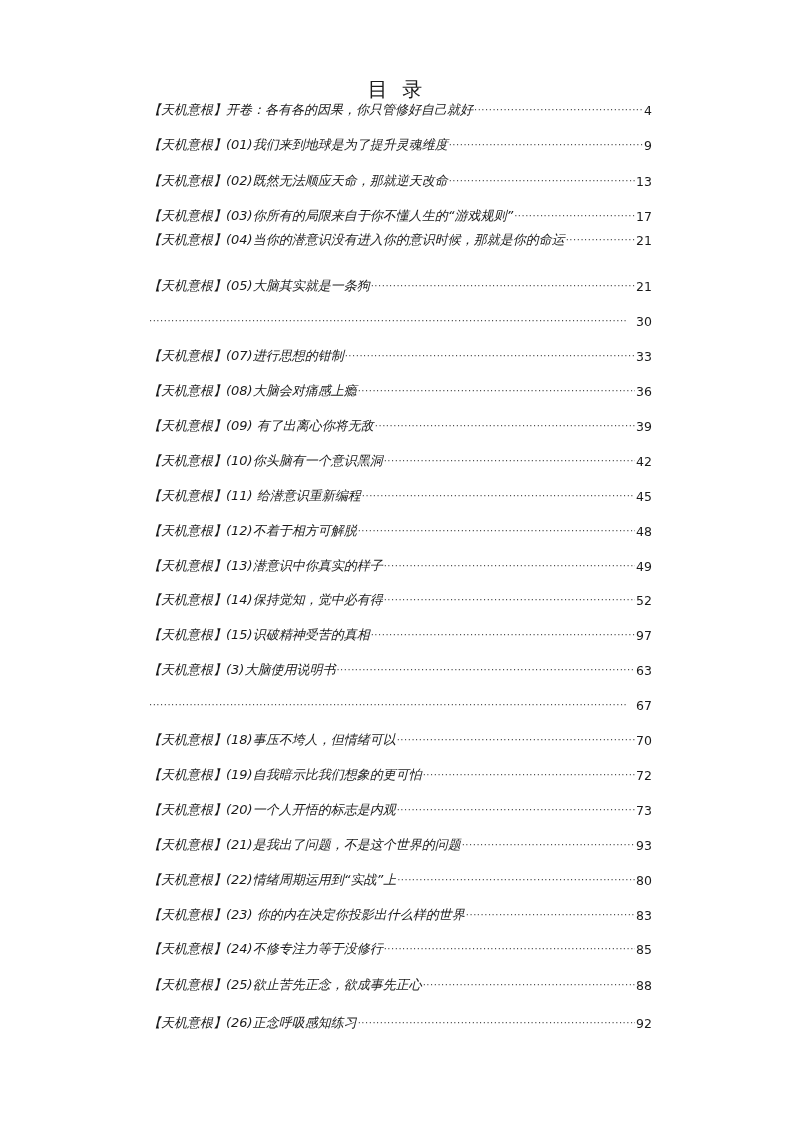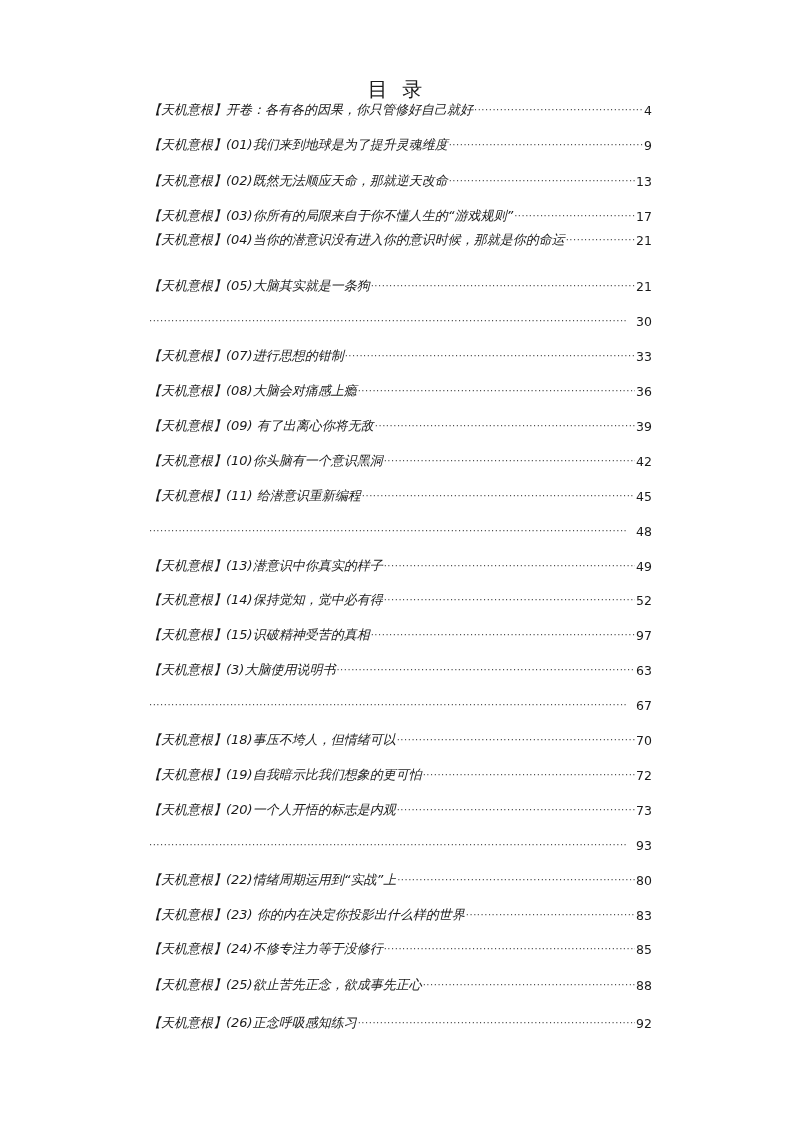--- a/index.html
+++ b/index.html
@@ -75,20 +75,21 @@
       <span class="label">【天机意根】(10)你头脑有一个意识黑洞</span>
       <span class="dots"></span>
       <span class="page">42</span>
     </div>
   <div class="row" style="top:486px">
       <span class="label">【天机意根】(11) 给潜意识重新编程</span>
       <span class="dots"></span>
       <span class="page">45</span>
     </div>
   <div class="row" style="top:521px">
+      <span class="label">【天机意根】(12)不着于相方可解脱</span>
       <span class="dots"></span>
       <span class="page">48</span>
     </div>
   <div class="row" style="top:556px">
       <span class="label">【天机意根】(13)潜意识中你真实的样子</span>
       <span class="dots"></span>
       <span class="page">49</span>
     </div>
   <div class="row" style="top:590px">
       <span class="label">【天机意根】(14)保持觉知，觉中必有得</span>
@@ -118,20 +119,21 @@
       <span class="label">【天机意根】(19)自我暗示比我们想象的更可怕</span>
       <span class="dots"></span>
       <span class="page">72</span>
     </div>
   <div class="row" style="top:800px">
       <span class="label">【天机意根】(20)一个人开悟的标志是内观</span>
       <span class="dots"></span>
       <span class="page">73</span>
     </div>
   <div class="row" style="top:835px">
+      <span class="label">【天机意根】(21)是我出了问题，不是这个世界的问题</span>
       <span class="dots"></span>
       <span class="page">93</span>
     </div>
   <div class="row" style="top:870px">
       <span class="label">【天机意根】(22)情绪周期运用到“实战”上</span>
       <span class="dots"></span>
       <span class="page">80</span>
     </div>
   <div class="row" style="top:905px">
       <span class="label">【天机意根】(23) 你的内在决定你投影出什么样的世界</span>

